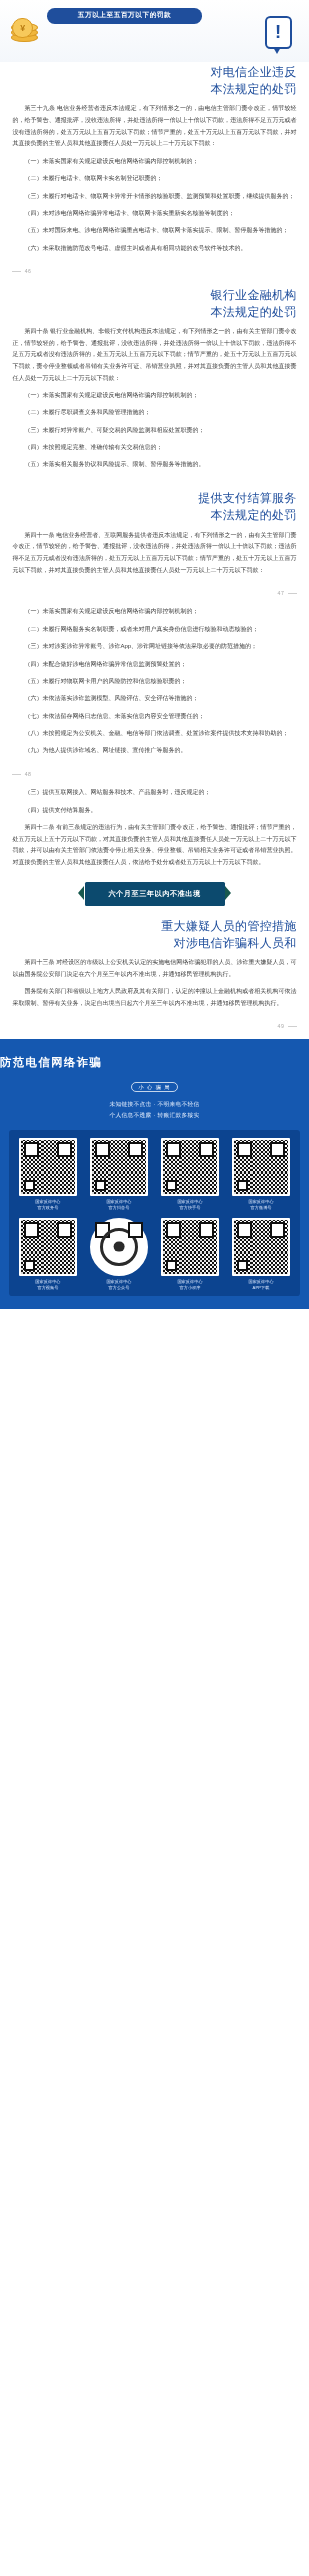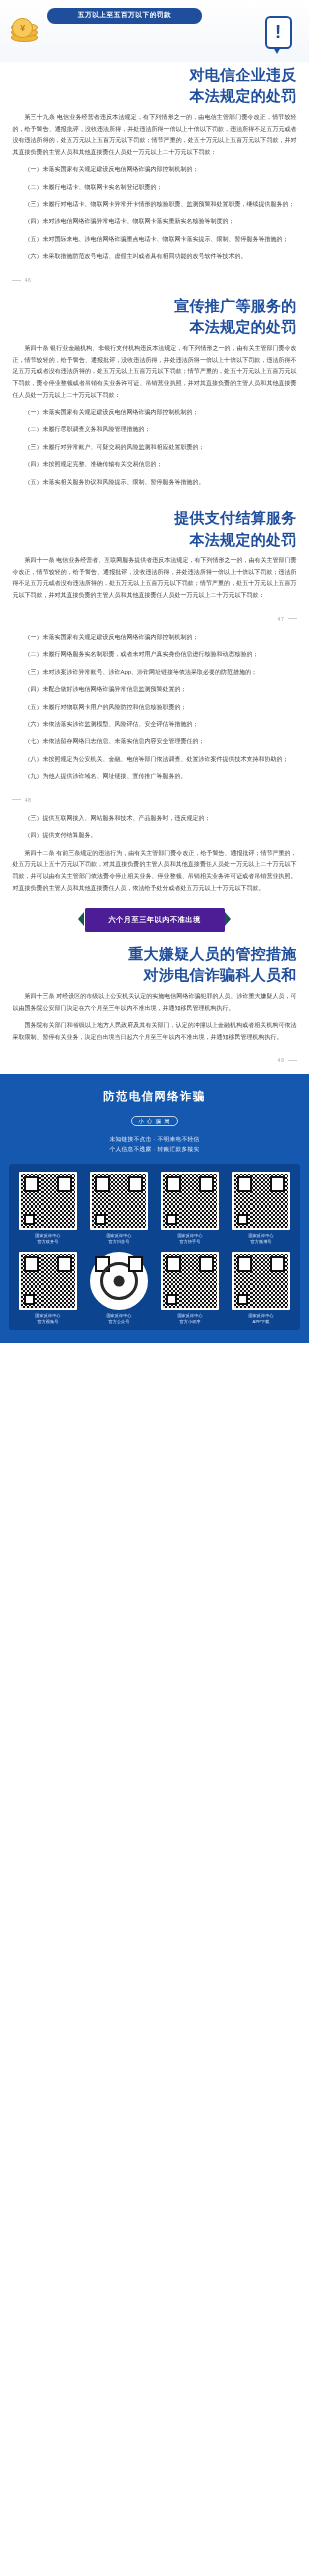--- a/index.html
+++ b/index.html
@@ -112,22 +112,22 @@
     font-size: 18.5px;
     font-weight: bold;
     line-height: 1;
   }
 
   
   .section-head {
     text-align: right;
     padding: 2.1px 12.4px 5.2px 12.4px;
     color: #1f4e9c;
-    font-size: 15px;
-    font-weight: bold;
+    font-size: 12px;
+    font-weight: normal;
     line-height: 1.42;
     letter-spacing: 0.3px;
   }
   .section-head .ln { display: block; }
 
   
   .body-wrap { padding: 0 12.4px; }
   p.para {
     margin: 0 0 5.7px 0;
     font-size: 6px;
@@ -155,21 +155,21 @@
     height: 0.5px;
     background: #cfcfcf;
   }
   .pm-num { letter-spacing: 0.5px; }
 
   
   .ribbon {
     margin: 13.4px auto 9.3px auto;
     width: 140px;
     height: 24px;
-    background: #4c1d95;
+    background: #0c4a6e;
     color: #ffffff;
     font-size: 7.2px;
     font-weight: bold;
     letter-spacing: 0.5px;
     display: flex;
     align-items: center;
     justify-content: center;
     position: relative;
     border-radius: 1.5px;
   }
@@ -186,21 +186,20 @@
   .ribbon::after  { right: -6.7px; border-left: 6.7px solid #17584e; }
 
   
   .blue-block {
     background: #1558b0;
     padding: 15.5px 0 13.4px 0;
     color: #ffffff;
     position: relative;
   }
   .bb-title {
-    text-align: center;
     font-size: 11.3px;
     font-weight: bold;
     letter-spacing: 1.5px;
     margin-bottom: 12px;
   }
   .bb-sub-pill {
     margin: 0 auto 7.2px auto;
     width: 47px;
     height: 10.3px;
     border: 0.5px solid rgba(255,255,255,0.75);
@@ -320,21 +319,21 @@
     <p class="para">（五）未对国际来电、涉电信网络诈骗重点电话卡、物联网卡落实提示、限制、暂停服务等措施的；</p>
     <p class="para">（六）未采取措施防范改号电话、虚假主叫或者具有相同功能的改号软件等技术的。</p>
   </div>
 
   <div class="page-marker left">
     <span class="pm-line"></span>
     <span class="pm-num">46</span>
   </div>
 
   <div class="section-head">
-    <span class="ln">宣传推广等服务的</span>
+    <span class="ln">银行业金融机构</span>
     <span class="ln">本法规定的处罚</span>
   </div>
   <div class="body-wrap">
     <p class="para">第四十条  银行业金融机构、非银行支付机构违反本法规定，有下列情形之一的，由有关主管部门责令改正，情节较轻的，给予警告、通报批评，没收违法所得，并处违法所得一倍以上十倍以下罚款，违法所得不足五万元或者没有违法所得的，处五万元以上五百万元以下罚款；情节严重的，处五十万元以上五百万元以下罚款，责令停业整顿或者吊销有关业务许可证、吊销营业执照，并对其直接负责的主管人员和其他直接责任人员处一万元以上二十万元以下罚款：</p>
     <p class="para">（一）未落实国家有关规定建设反电信网络诈骗内部控制机制的；</p>
     <p class="para">（二）未履行尽职调查义务和风险管理措施的；</p>
     <p class="para">（三）未履行对异常账户、可疑交易的风险监测和相应处置职责的；</p>
     <p class="para">（四）未按照规定完整、准确传输有关交易信息的；</p>
     <p class="para">（五）未落实相关服务协议和风险提示、限制、暂停服务等措施的。</p>
   </div>

